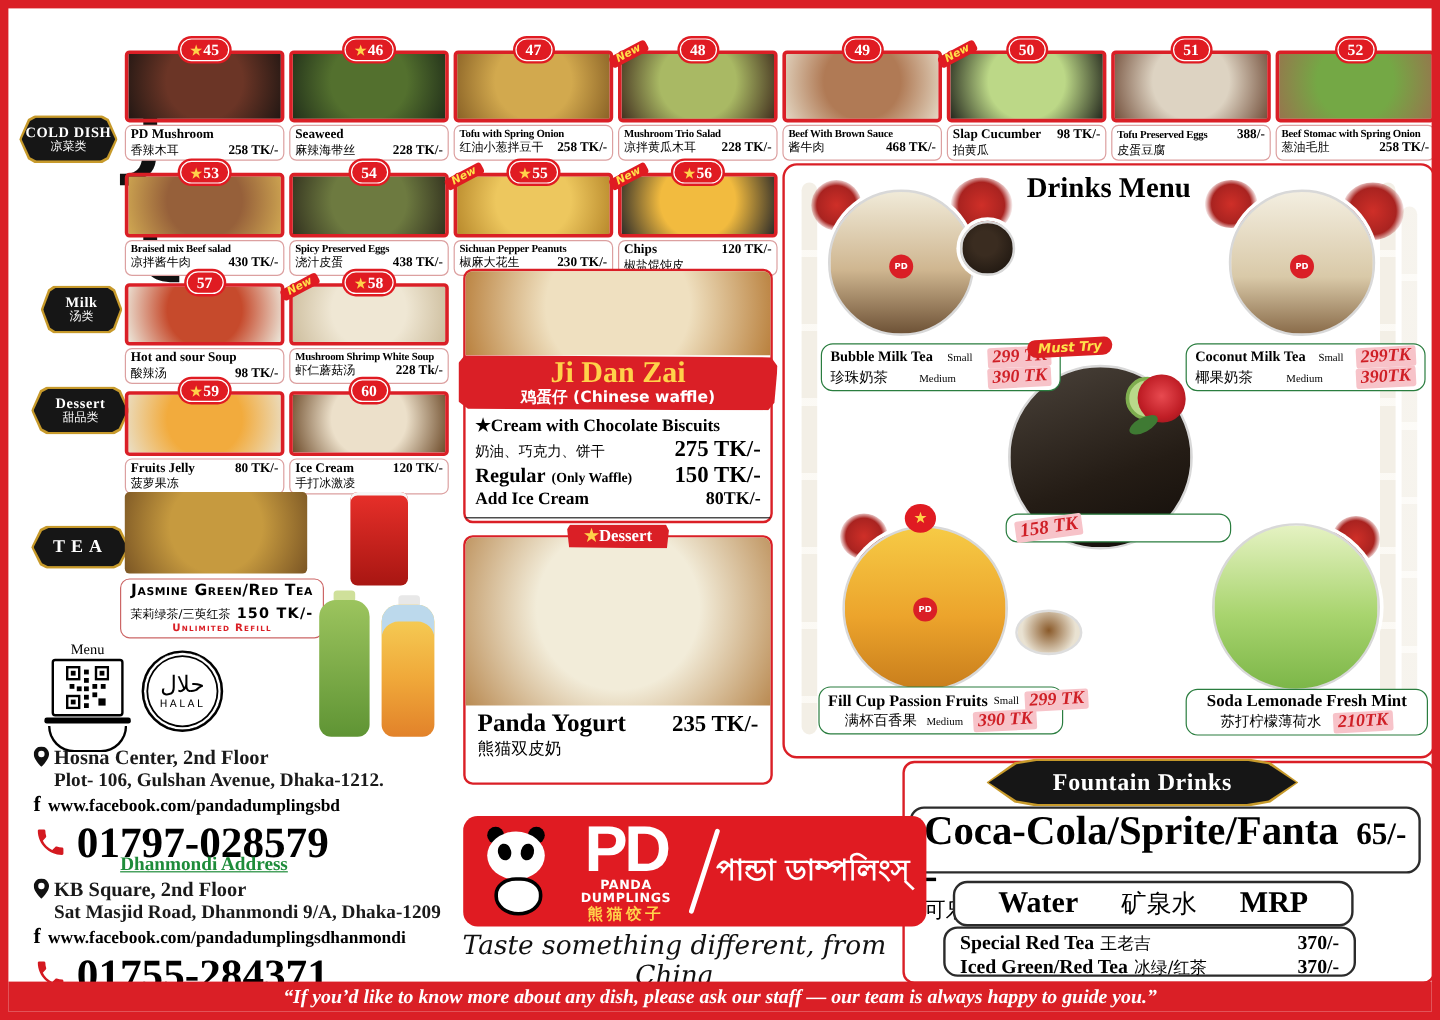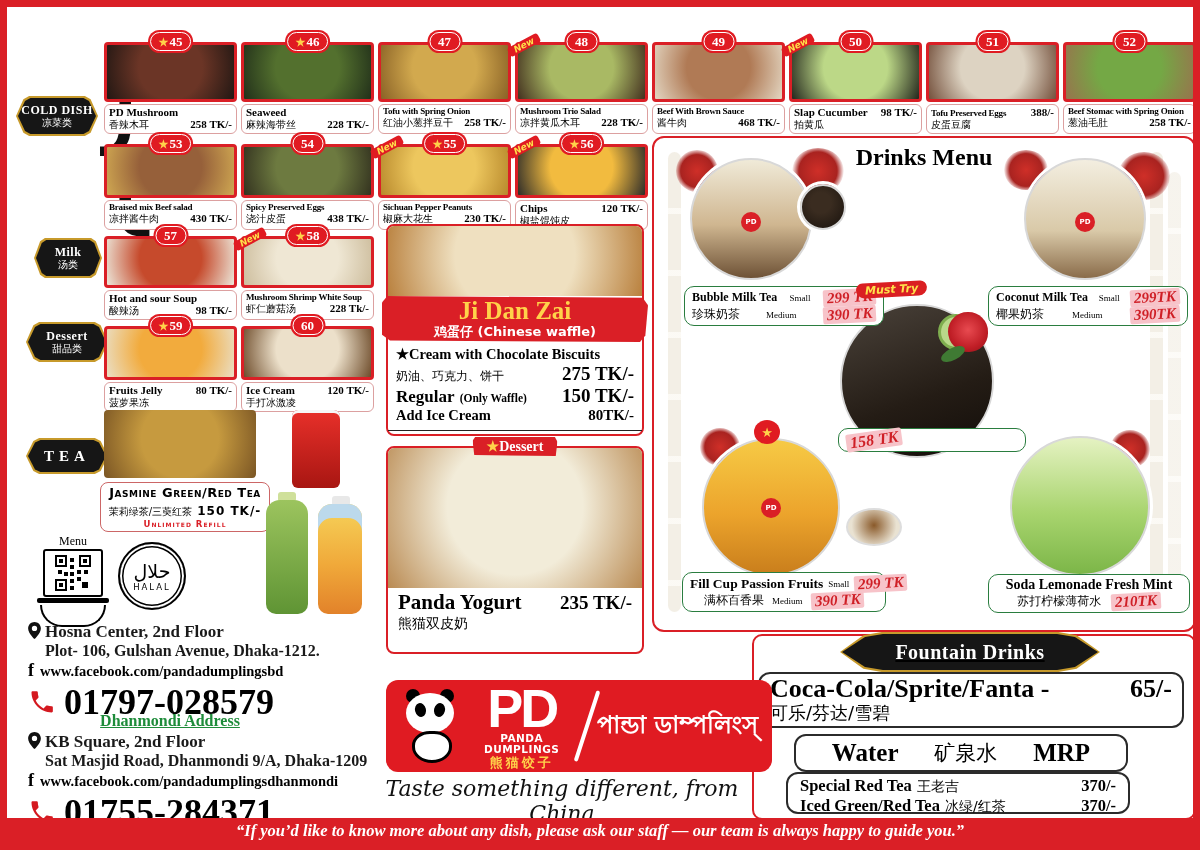--- a/index.html
+++ b/index.html
@@ -608,28 +608,28 @@
   </div>
   <div class="dlabel" style="left:988px;top:574px;width:186px;text-align:center;">
     <div class="dl-nm" style="font-size:14px;">Soda Lemonade Fresh Mint</div>
     <div class="dl-row" style="justify-content:center;gap:10px;">
       <span class="dl-zh">苏打柠檬薄荷水</span>
       <span class="chip">210TK</span>
     </div>
   </div>
 
   <div class="panel" style="left:752px;top:634px;width:440px;height:182px;border-radius:10px;"></div>
-  <div class="plaque" style="left:840px;top:632px;width:256px;height:36px;z-index:8;text-decoration:underline;">
+  <div class="plaque" style="left:822px;top:632px;width:256px;height:36px;z-index:8;">
     <div class="plaque-in">
         <div class="p-en" style="font-size:20px;">Fountain Drinks</div>
       </div>
   </div>
   <div class="fbox" style="left:758px;top:672px;width:426px;height:56px;padding:0 10px;box-sizing:border-box;">
     <div style="display:flex;justify-content:space-between;align-items:baseline;">
-      <span class="fl" style="font-size:26px;">Coca-Cola/Sprite/Fanta -</span>
+      <span class="fl" style="font-size:34px;">Coca-Cola/Sprite/Fanta -</span>
       <span class="fl" style="font-size:26px;">65/-</span>
     </div>
     <div style="font-size:18px;line-height:18px;">可乐/芬达/雪碧</div>
   </div>
   <div class="fbox" style="left:794px;top:734px;width:330px;height:34px;display:flex;align-items:center;justify-content:space-evenly;">
     <span class="fl" style="font-size:25px;">Water</span>
     <span style="font-size:21px;">矿泉水</span>
     <span class="fl" style="font-size:25px;">MRP</span>
   </div>
   <div class="fbox" style="left:786px;top:772px;width:344px;height:42px;padding:2px 12px;box-sizing:border-box;">

